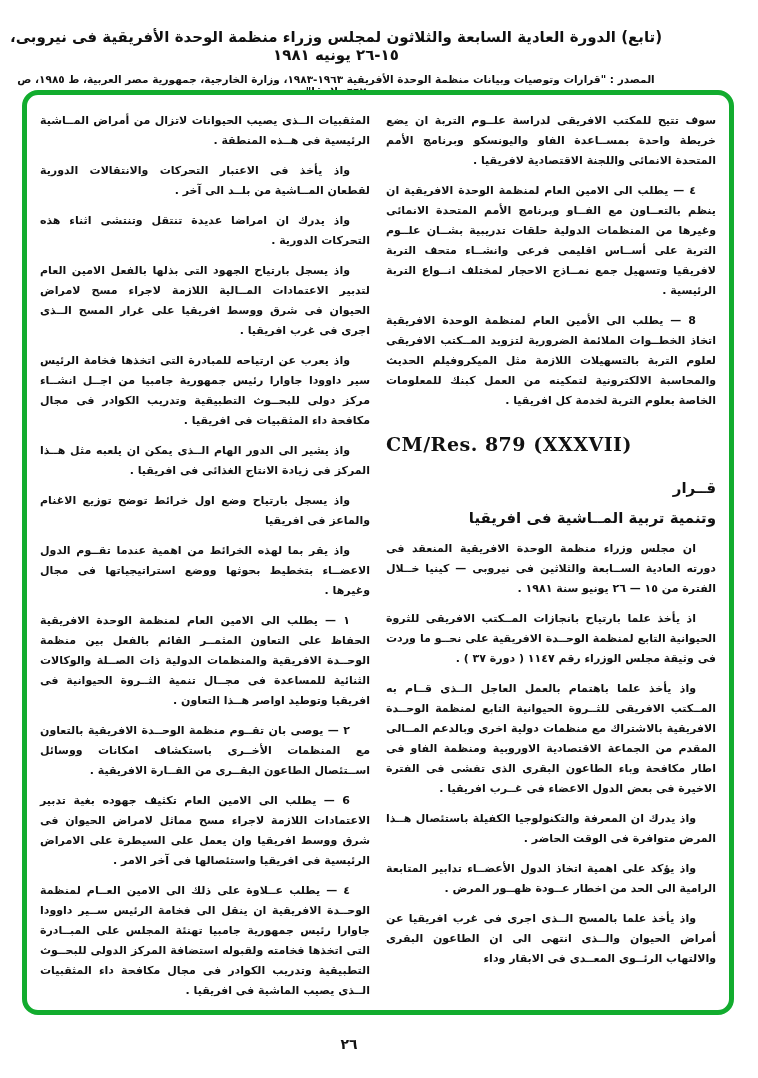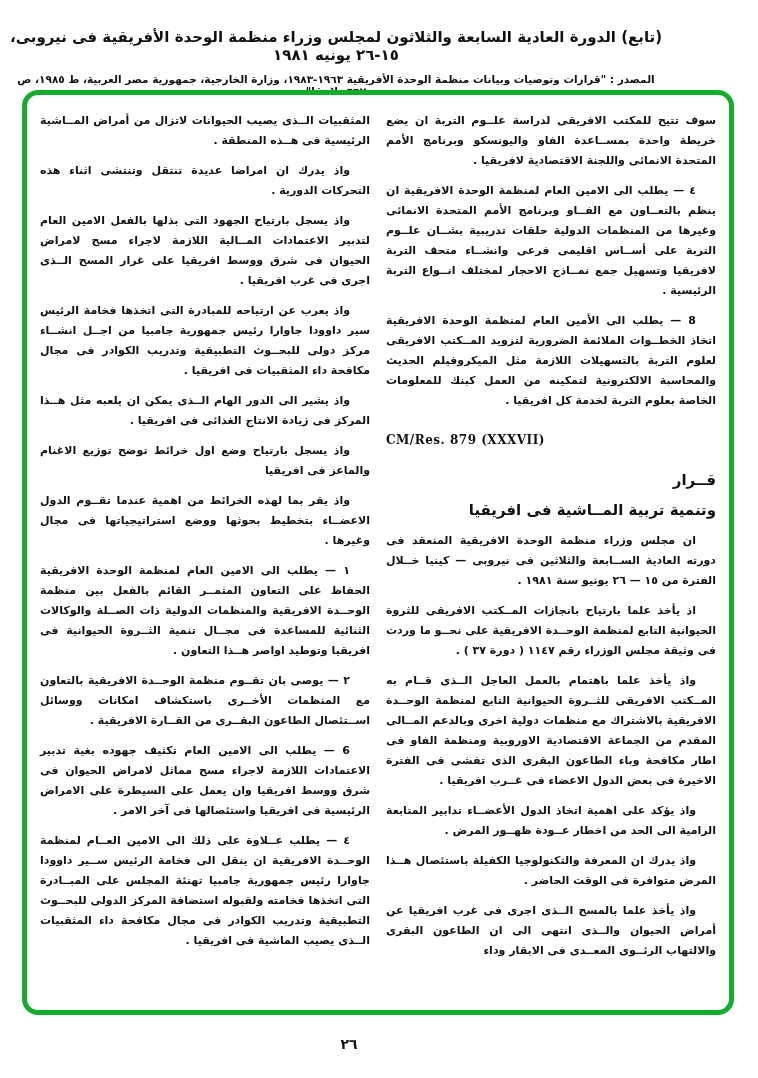--- a/index.html
+++ b/index.html
@@ -66,21 +66,21 @@
     text-indent: 20px;
     margin: 0 0 10px 0;
   }
   .para.cont {
     text-indent: 0;
   }
   .res-id {
     direction: ltr;
     text-align: left;
     font-family: "DejaVu Serif", serif;
-    font-size: 12px;
+    font-size: 19px;
     font-weight: bold;
     letter-spacing: 0.5px;
     margin: 22px 0 24px 0;
   }
   .title-line {
     text-align: right;
     font-size: 15px;
     font-weight: bold;
     margin: 0 0 12px 0;
   }
@@ -115,27 +115,28 @@
       <p class="para">8 — يطلب الى الأمين العام لمنظمة الوحدة الافريقية اتخاذ الخطــوات الملائمة الضرورية لتزويد المــكتب الافريقى لعلوم التربة بالتسهيلات اللازمة مثل الميكروفيلم الحديث والمحاسبة الالكترونية لتمكينه من العمل كبنك للمعلومات الخاصة بعلوم التربة لخدمة كل افريقيا .</p>
 
       <div class="res-id">CM/Res. 879 (XXXVII)</div>
 
       <div class="title-line t1">قــرار</div>
       <div class="title-line">وتنمية تربية المــاشية فى افريقيا</div>
 
       <p class="para">ان مجلس وزراء منظمة الوحدة الافريقية المنعقد فى دورته العادية الســابعة والثلاثين فى نيروبى — كينيا خــلال الفترة من ١٥ — ٢٦ يونيو سنة ١٩٨١ .</p>
       <p class="para">اذ يأخذ علما بارتياح بانجازات المــكتب الافريقى للثروة الحيوانية التابع لمنظمة الوحــدة الافريقية على نحــو ما وردت فى وثيقة مجلس الوزراء رقم ١١٤٧ ( دورة ٣٧ ) .</p>
       <p class="para">واذ يأخذ علما باهتمام بالعمل العاجل الــذى قــام به المــكتب الافريقى للثــروة الحيوانية التابع لمنظمة الوحــدة الافريقية بالاشتراك مع منظمات دولية اخرى وبالدعم المــالى المقدم من الجماعة الاقتصادية الاوروبية ومنظمة الفاو فى اطار مكافحة وباء الطاعون البقرى الذى تفشى فى الفترة الاخيرة فى بعض الدول الاعضاء فى غــرب افريقيا .</p>
+      <p class="para">واذ يدرك ان المعرفة والتكنولوجيا الكفيلة باستئصال هــذا المرض متوافرة فى الوقت الحاضر .</p>
       <p class="para">واذ يؤكد على اهمية اتخاذ الدول الأعضــاء تدابير المتابعة الرامية الى الحد من اخطار عــودة ظهــور المرض .</p>
-      <p class="para">واذ يدرك ان المعرفة والتكنولوجيا الكفيلة باستئصال هــذا المرض متوافرة فى الوقت الحاضر .</p>
       <p class="para">واذ يأخذ علما بالمسح الــذى اجرى فى غرب افريقيا عن أمراض الحيوان والــذى انتهى الى ان الطاعون البقرى والالتهاب الرئــوى المعــدى فى الابقار وداء</p>
     </div>
 
     <div class="col">
       <p class="para cont">المثقبيات الــذى يصيب الحيوانات لاتزال من أمراض المــاشية الرئيسية فى هــذه المنطقة .</p>
+      <p class="para">واذ يأخذ فى الاعتبار التحركات والانتقالات الدورية لقطعان المــاشية من بلــد الى آخر .</p>
       <p class="para">واذ يدرك ان امراضا عديدة تنتقل وتنتشى اثناء هذه التحركات الدورية .</p>
       <p class="para">واذ يسجل بارتياح الجهود التى بذلها بالفعل الامين العام لتدبير الاعتمادات المــالية اللازمة لاجراء مسح لامراض الحيوان فى شرق ووسط افريقيا على غرار المسح الــذى اجرى فى غرب افريقيا .</p>
       <p class="para">واذ يعرب عن ارتياحه للمبادرة التى اتخذها فخامة الرئيس سير داوودا جاوارا رئيس جمهورية جامبيا من اجــل انشــاء مركز دولى للبحــوث التطبيقية وتدريب الكوادر فى مجال مكافحة داء المثقبيات فى افريقيا .</p>
       <p class="para">واذ يشير الى الدور الهام الــذى يمكن ان يلعبه مثل هــذا المركز فى زيادة الانتاج الغذائى فى افريقيا .</p>
       <p class="para">واذ يسجل بارتياح وضع اول خرائط توضح توزيع الاغنام والماعز فى افريقيا</p>
       <p class="para">واذ يقر بما لهذه الخرائط من اهمية عندما تقــوم الدول الاعضــاء بتخطيط بحوثها ووضع استراتيجياتها فى مجال وغيرها .</p>
       <p class="para">١ — يطلب الى الامين العام لمنظمة الوحدة الافريقية الحفاظ على التعاون المثمــر القائم بالفعل بين منظمة الوحــدة الافريقية والمنظمات الدولية ذات الصــلة والوكالات الثنائية للمساعدة فى مجــال تنمية الثــروة الحيوانية فى افريقيا وتوطيد اواصر هــذا التعاون .</p>
       <p class="para">٢ — يوصى بان تقــوم منظمة الوحــدة الافريقية بالتعاون مع المنظمات الأخــرى باستكشاف امكانات ووسائل اســتئصال الطاعون البقــرى من القــارة الافريقية .</p>
       <p class="para">6 — يطلب الى الامين العام تكثيف جهوده بغية تدبير الاعتمادات اللازمة لاجراء مسح مماثل لامراض الحيوان فى شرق ووسط افريقيا وان يعمل على السيطرة على الامراض الرئيسية فى افريقيا واستئصالها فى آخر الامر .</p>
       <p class="para">٤ — يطلب عــلاوة على ذلك الى الامين العــام لمنظمة الوحــدة الافريقية ان ينقل الى فخامة الرئيس ســير داوودا جاوارا رئيس جمهورية جامبيا تهنئة المجلس على المبــادرة التى اتخذها فخامته ولقبوله استضافة المركز الدولى للبحــوث التطبيقية وتدريب الكوادر فى مجال مكافحة داء المثقبيات الــذى يصيب الماشية فى افريقيا .</p>

